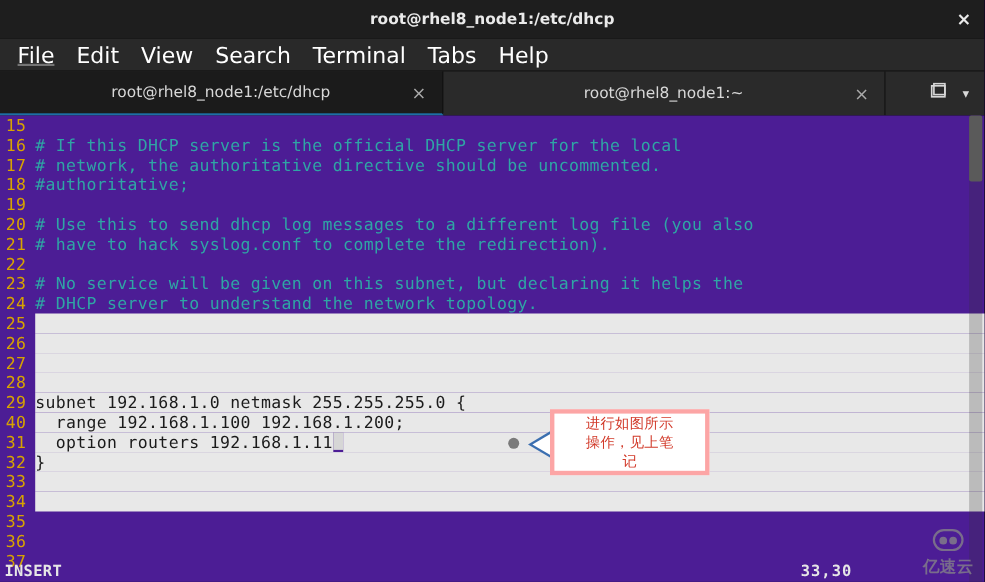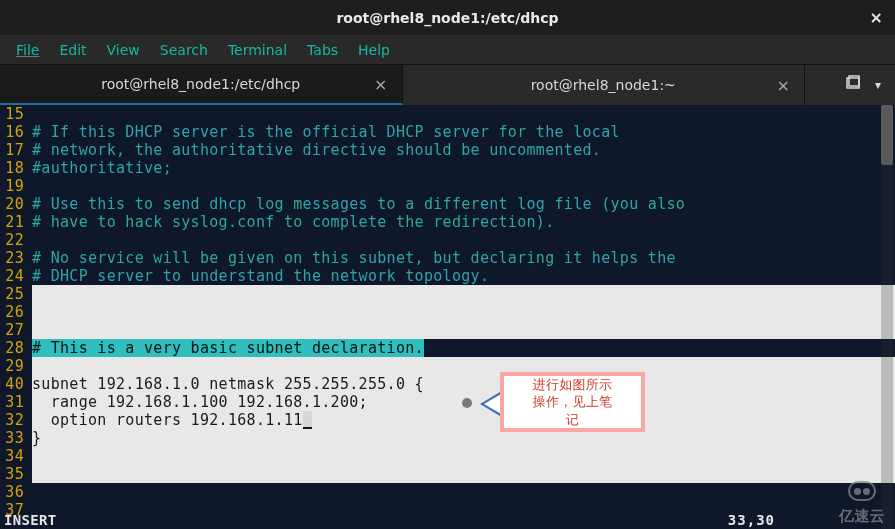--- a/index.html
+++ b/index.html
@@ -1,30 +1,30 @@
 <!DOCTYPE html>
 <html><head>
 <meta charset="utf-8">
 <style>
   * { margin: 0; padding: 0; box-sizing: border-box; }
   html, body { width: 895px; height: 529px; overflow: hidden; font-family: "DejaVu Sans", sans-serif; background: #000; }
   .titlebar { height: 35px; background: #1e1e1e; color: #eaeaea; display: flex; align-items: center; justify-content: center; position: relative; font-size: 14px; font-weight: bold; }
   .titlebar .close { position: absolute; right: 12px; top: 8px; font-size: 16px; cursor: pointer; color: #eaeaea; }
   .menubar { height: 30px; background: #292929; display: flex; align-items: center; padding: 0 6px; border-bottom: 1px solid #111; }
-  .menubar .mitem { color: #14b8a6; font-size: 14px; padding: 4px 10px; cursor: pointer; }
+  .menubar .mitem { color: #ffffff; font-size: 20px; padding: 4px 10px; cursor: pointer; }
   .menubar .mitem:first-child { text-decoration: underline; text-decoration-color: rgba(230,230,230,0.4); }
   .tabbar { height: 40px; background: #2a2a2a; display: flex; align-items: stretch; }
   .tab { flex: 1; display: flex; align-items: center; justify-content: center; position: relative; font-size: 14px; color: #d8d8d8; border-right: 1px solid #111; }
   .tab.active { background: #1b1b1b; border-bottom: 2px solid #1d6fa5; }
   .tab .tab-close { position: absolute; right: 14px; color: #aaa; font-size: 16px; cursor: pointer; }
   .tab-actions { width: 90px; display: flex; align-items: center; justify-content: flex-end; gap: 14px; padding-right: 14px; color: #d8d8d8; }
   .tab-actions svg { width: 16px; height: 16px; fill: #d8d8d8; }
   .tab-actions .chev { font-size: 12px; cursor: pointer; }
 
-  .terminal { position: relative; height: 424px; background: #0f172a; font-family: "DejaVu Sans Mono","Menlo","Consolas",monospace; font-size: 15px; line-height: 18px; letter-spacing: 0.3px; }
+  .terminal { position: relative; height: 424px; background: #4c1d95; font-family: "DejaVu Sans Mono","Menlo","Consolas",monospace; font-size: 15px; line-height: 18px; letter-spacing: 0.3px; }
   .gutter { position: absolute; left: 0; top: 0; width: 28px; text-align: right; }
   .gutter div { height: 18px; color: #d7a300; padding-right: 4px; }
   .code { position: absolute; left: 32px; right: 12px; top: 0; }
   .code .ln { height: 18px; white-space: pre; color: #d6d6d6; }
   .c-comment { color: #2fa5a5; }
   .c-plain { color: #d6d6d6; }
   .hlblock { display:inline-block; background: #e8e8e8; color:#1b1b1b; }
   .hlcomment { display:inline-block; background: #2fbdbd; color:#041414; }
   .cursor { display:inline-block; width:9px; height:16px; background:#d6d6d6; vertical-align: -2px; }
 
@@ -117,21 +117,20 @@
       <div class="ln"><span class="c-comment">#authoritative;</span></div>
       <div class="ln"></div>
       <div class="ln"><span class="c-comment"># Use this to send dhcp log messages to a different log file (you also</span></div>
       <div class="ln"><span class="c-comment"># have to hack syslog.conf to complete the redirection).</span></div>
       <div class="ln"></div>
       <div class="ln"><span class="c-comment"># No service will be given on this subnet, but declaring it helps the</span></div>
       <div class="ln"><span class="c-comment"># DHCP server to understand the network topology.</span></div>
       <div class="ln"><span class="hlblock">                                                                                                    </span></div>
       <div class="ln"><span class="hlblock">                                                                                                    </span></div>
       <div class="ln"><span class="hlblock">                                                                                                    </span></div>
-      <div class="ln"><span class="hlcomment"># This is a very basic subnet declaration.</span></div>
       <div class="ln"><span class="hlblock">                                                                                                    </span></div>
       <div class="ln"><span class="hlblock">subnet 192.168.1.0 netmask 255.255.255.0 {                                                          </span></div>
       <div class="ln"><span class="hlblock">  range 192.168.1.100 192.168.1.200;                                                                </span></div>
       <div class="ln"><span class="hlblock">  option routers 192.168.1.11</span><span class="cursor"></span><span class="hlblock">                                                                       </span></div>
       <div class="ln"><span class="hlblock">}                                                                                                   </span></div>
       <div class="ln"><span class="hlblock">                                                                                                    </span></div>
       <div class="ln"><span class="hlblock">                                                                                                    </span></div>
       <div class="ln"></div>
     </div>
 

